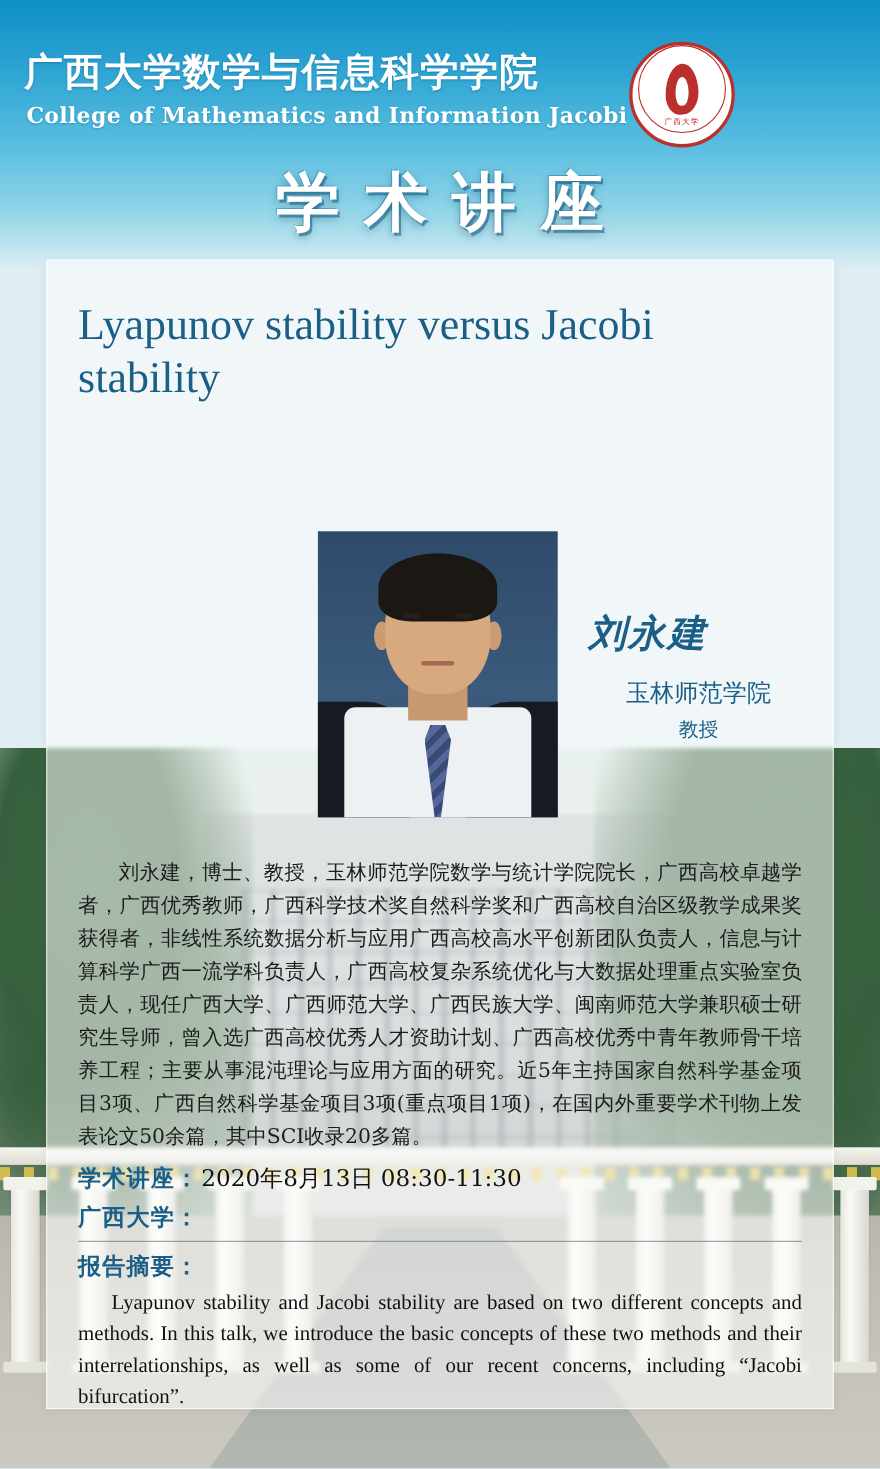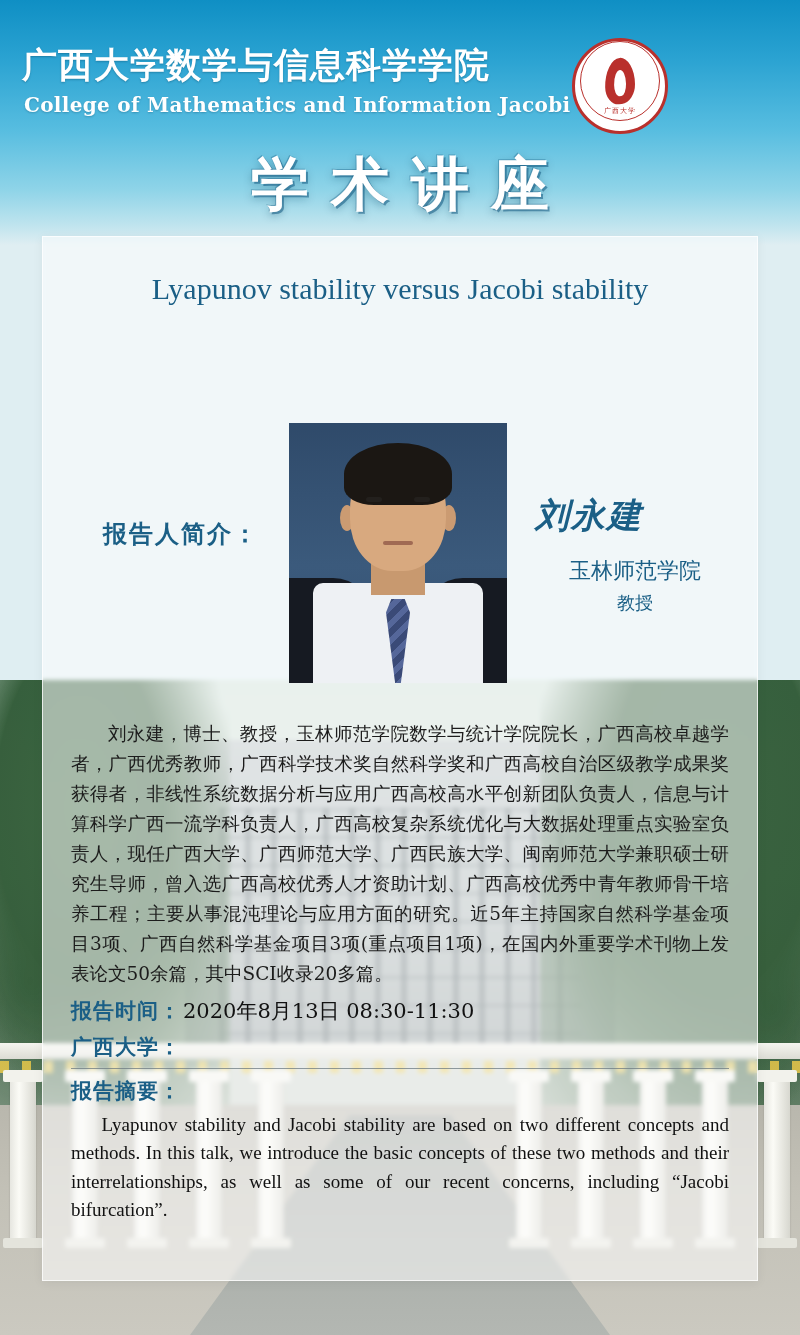--- a/index.html
+++ b/index.html
@@ -183,23 +183,22 @@
     left: 42px; top: 236px;
     width: 716px; height: 1045px;
     background: rgba(255,255,255,.55);
     border: 1px solid rgba(255,255,255,.75);
     box-shadow: 0 2px 10px rgba(0,0,0,.06);
     backdrop-filter: blur(2px);
   }
 
   .talk-title {
     margin: 34px 28px 0 28px;
-    text-align: center;
     font-family: "Liberation Serif", serif;
-    font-size: 30px;
+    font-size: 40px;
     color: #1b5f86;
     line-height: 1.2;
   }
 
   .speaker-block {
     position: relative;
     height: 290px;
     margin-top: 16px;
   }
   .intro-label {
@@ -384,21 +383,20 @@
 
   <div class="banner">
     <div class="banner-text">学术讲座</div>
   </div>
 
   <div class="card">
 
     <div class="talk-title">Lyapunov stability versus Jacobi stability</div>
 
     <div class="speaker-block">
-      <div class="intro-label">报告人简介：</div>
 
       <div class="photo-frame">
         <div class="p-suit-l"></div>
         <div class="p-suit-r"></div>
         <div class="p-shirt"></div>
         <div class="p-neck"></div>
         <div class="p-ear-l"></div>
         <div class="p-ear-r"></div>
         <div class="p-head"></div>
         <div class="p-hair"></div>
@@ -409,21 +407,21 @@
       </div>
 
       <div class="speaker-name">刘永建</div>
       <div class="speaker-aff">玉林师范学院</div>
       <div class="speaker-rank">教授</div>
     </div>
 
     <div class="bio">刘永建，博士、教授，玉林师范学院数学与统计学院院长，广西高校卓越学者，广西优秀教师，广西科学技术奖自然科学奖和广西高校自治区级教学成果奖获得者，非线性系统数据分析与应用广西高校高水平创新团队负责人，信息与计算科学广西一流学科负责人，广西高校复杂系统优化与大数据处理重点实验室负责人，现任广西大学、广西师范大学、广西民族大学、闽南师范大学兼职硕士研究生导师，曾入选广西高校优秀人才资助计划、广西高校优秀中青年教师骨干培养工程；主要从事混沌理论与应用方面的研究。近5年主持国家自然科学基金项目3项、广西自然科学基金项目3项(重点项目1项)，在国内外重要学术刊物上发表论文50余篇，其中SCI收录20多篇。</div>
 
     <div class="info-row">
-      <span class="info-label">报告时间：</span>
+      <span class="info-label">学术讲座：</span>
       <span class="info-value">2020年8月13日  08:30-11:30</span>
     </div>
 
     <div class="info-row">
       <span class="info-label">广西大学：</span>
     </div>
 
     <div class="divider"></div>
 
     <div class="abstract-label">报告摘要：</div>

